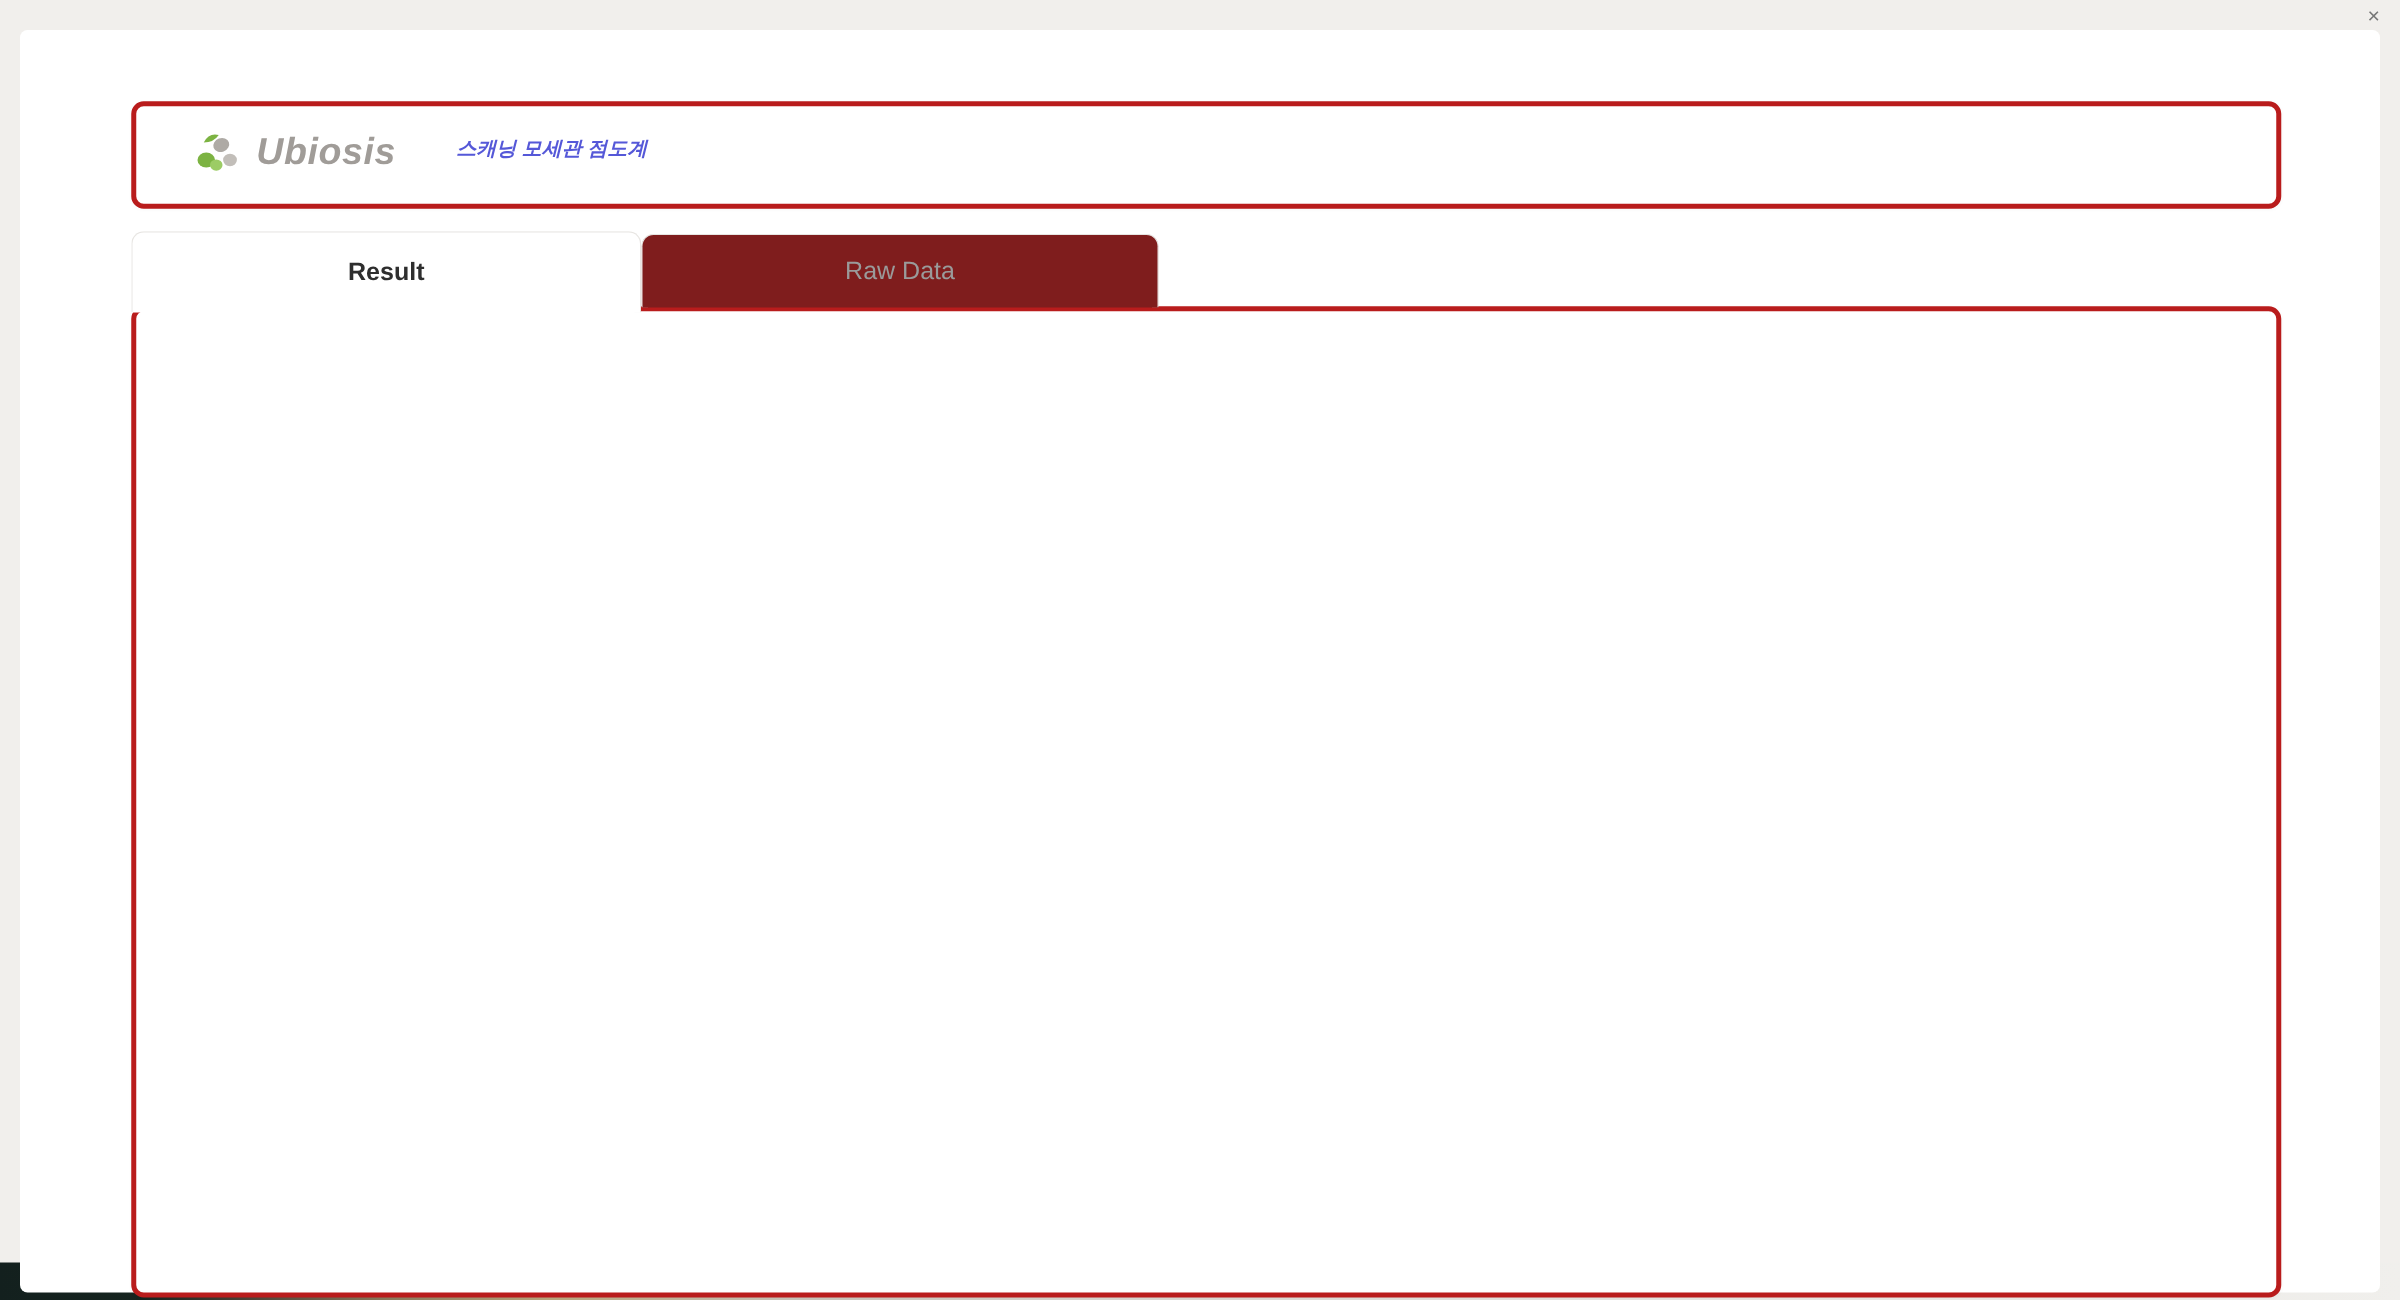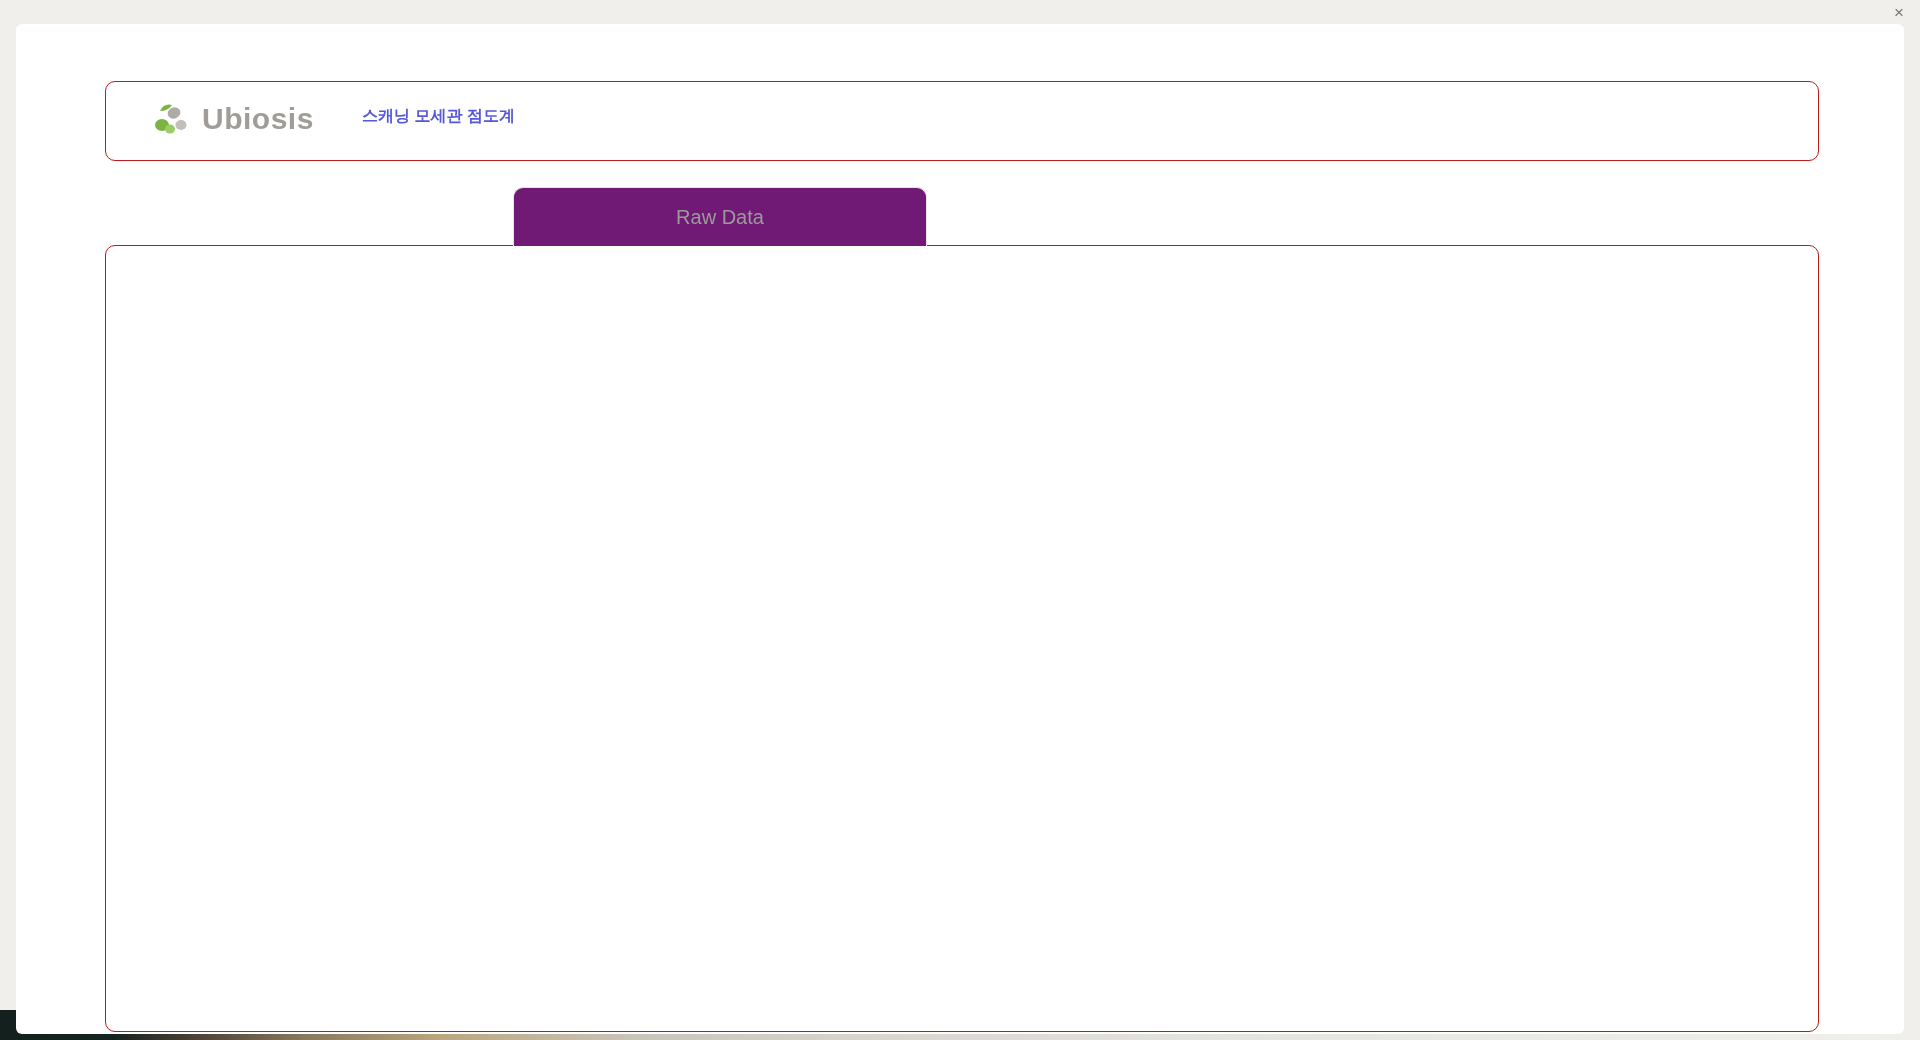--- a/index.html
+++ b/index.html
@@ -3,32 +3,32 @@
 <meta charset="utf-8">
 <style>
   html,body{margin:0;padding:0;}
   body{background:#f1efec;font-family:"Liberation Sans",sans-serif;}
   #page{position:relative;width:1920px;height:1040px;overflow:hidden;background:#f1efec;}
   .wallpaper-strip{position:absolute;left:0;bottom:0;width:100%;height:30px;
     background:linear-gradient(90deg,#13201e 0%,#16241f 6%,#4a4036 10%,#8a7a5e 16%,#baa77f 23%,#c9c4ba 33%,#d9d6d0 46%,#e4e2de 62%,#eceae6 82%,#f0efec 100%);}
   .close-x{position:absolute;top:2px;right:16px;font-size:17px;color:#777;cursor:pointer;line-height:22px;}
   .modal{position:absolute;left:16px;top:24px;width:1888px;height:1010px;background:#fff;border-radius:6px;}
 
-  .card{position:absolute;background:#fff;border:1px solid #b91c1c;border-radius:10px;box-shadow:0 1px 3px rgba(0,0,0,.03);}
+  .card{position:absolute;background:#fff;border:4px solid #b91c1c;border-radius:10px;box-shadow:0 1px 3px rgba(0,0,0,.03);font-style:italic;}
 
   
   .header-card{left:89px;top:57px;width:1712px;height:78px;}
   .logo{position:absolute;left:44px;top:17px;display:flex;align-items:center;gap:10px;}
   .brand{font-size:30px;font-weight:bold;color:#a09c98;letter-spacing:.5px;}
   .app-title{position:absolute;left:256px;top:24px;font-size:16px;font-weight:bold;color:#5558d8;}
 
   
   .tab{position:absolute;display:flex;align-items:center;justify-content:center;font-size:20px;border-radius:10px 10px 0 0;cursor:pointer;}
   .tab-active{left:89px;top:161px;width:406px;height:64px;background:#fff;border:1px solid #e7e5e2;border-bottom:none;z-index:3;font-weight:bold;color:#2e2e2e;}
-  .tab-inactive{left:497px;top:163px;width:412px;height:58px;background:#701a75;border:1px solid #e7e5e2;border-bottom:none;color:#9a9a9a;z-index:2;}
+  .tab-inactive{left:497px;top:163px;width:412px;height:58px;background:#7f1d1d;border:1px solid #e7e5e2;border-bottom:none;color:#9a9a9a;z-index:2;}
 
   .main-card{left:89px;top:221px;width:1712px;height:785px;z-index:1;}
 
   .card-title{position:absolute;left:24px;top:16px;display:flex;align-items:center;gap:12px;font-size:20px;font-weight:bold;color:#3a3a3a;}
 
   
   .file-info-card{left:110px;top:248px;width:1097px;height:158px;border-radius:8px;}
   .fields{position:absolute;left:24px;top:58px;display:flex;gap:17px;}
   .field{width:246px;}
   .f-label{height:36px;line-height:36px;text-align:center;background:#f4f3f1;border-radius:3px;font-size:17px;color:#4c4c4c;}
@@ -73,20 +73,23 @@
           <ellipse cx="20" cy="30" rx="5" ry="4.5" fill="#9ccc65"></ellipse>
           <path d="M10 12 Q14 4 22 6 Q18 12 10 12Z" fill="#7cb342"></path>
         </svg>
         <span class="brand">Ubiosis</span>
       </div>
       <div class="app-title">스캐닝 모세관 점도계</div>
     </div>
 
     <div class="card main-card"></div>
 
+    <div class="tab tab-active">
+      <span>Result</span>
+    </div>
     <div class="tab tab-inactive">
       <span>Raw Data</span>
     </div>
 
     <div class="card file-info-card">
       <div class="card-title">
         <svg width="24" height="24" viewBox="0 0 24 24">
           <circle cx="12" cy="12" r="11" fill="#4a7cf0"></circle>
           <text x="12" y="17" font-size="15" font-weight="bold" fill="#ffffff" text-anchor="middle" font-family="Liberation Serif, serif">i</text>
         </svg>

